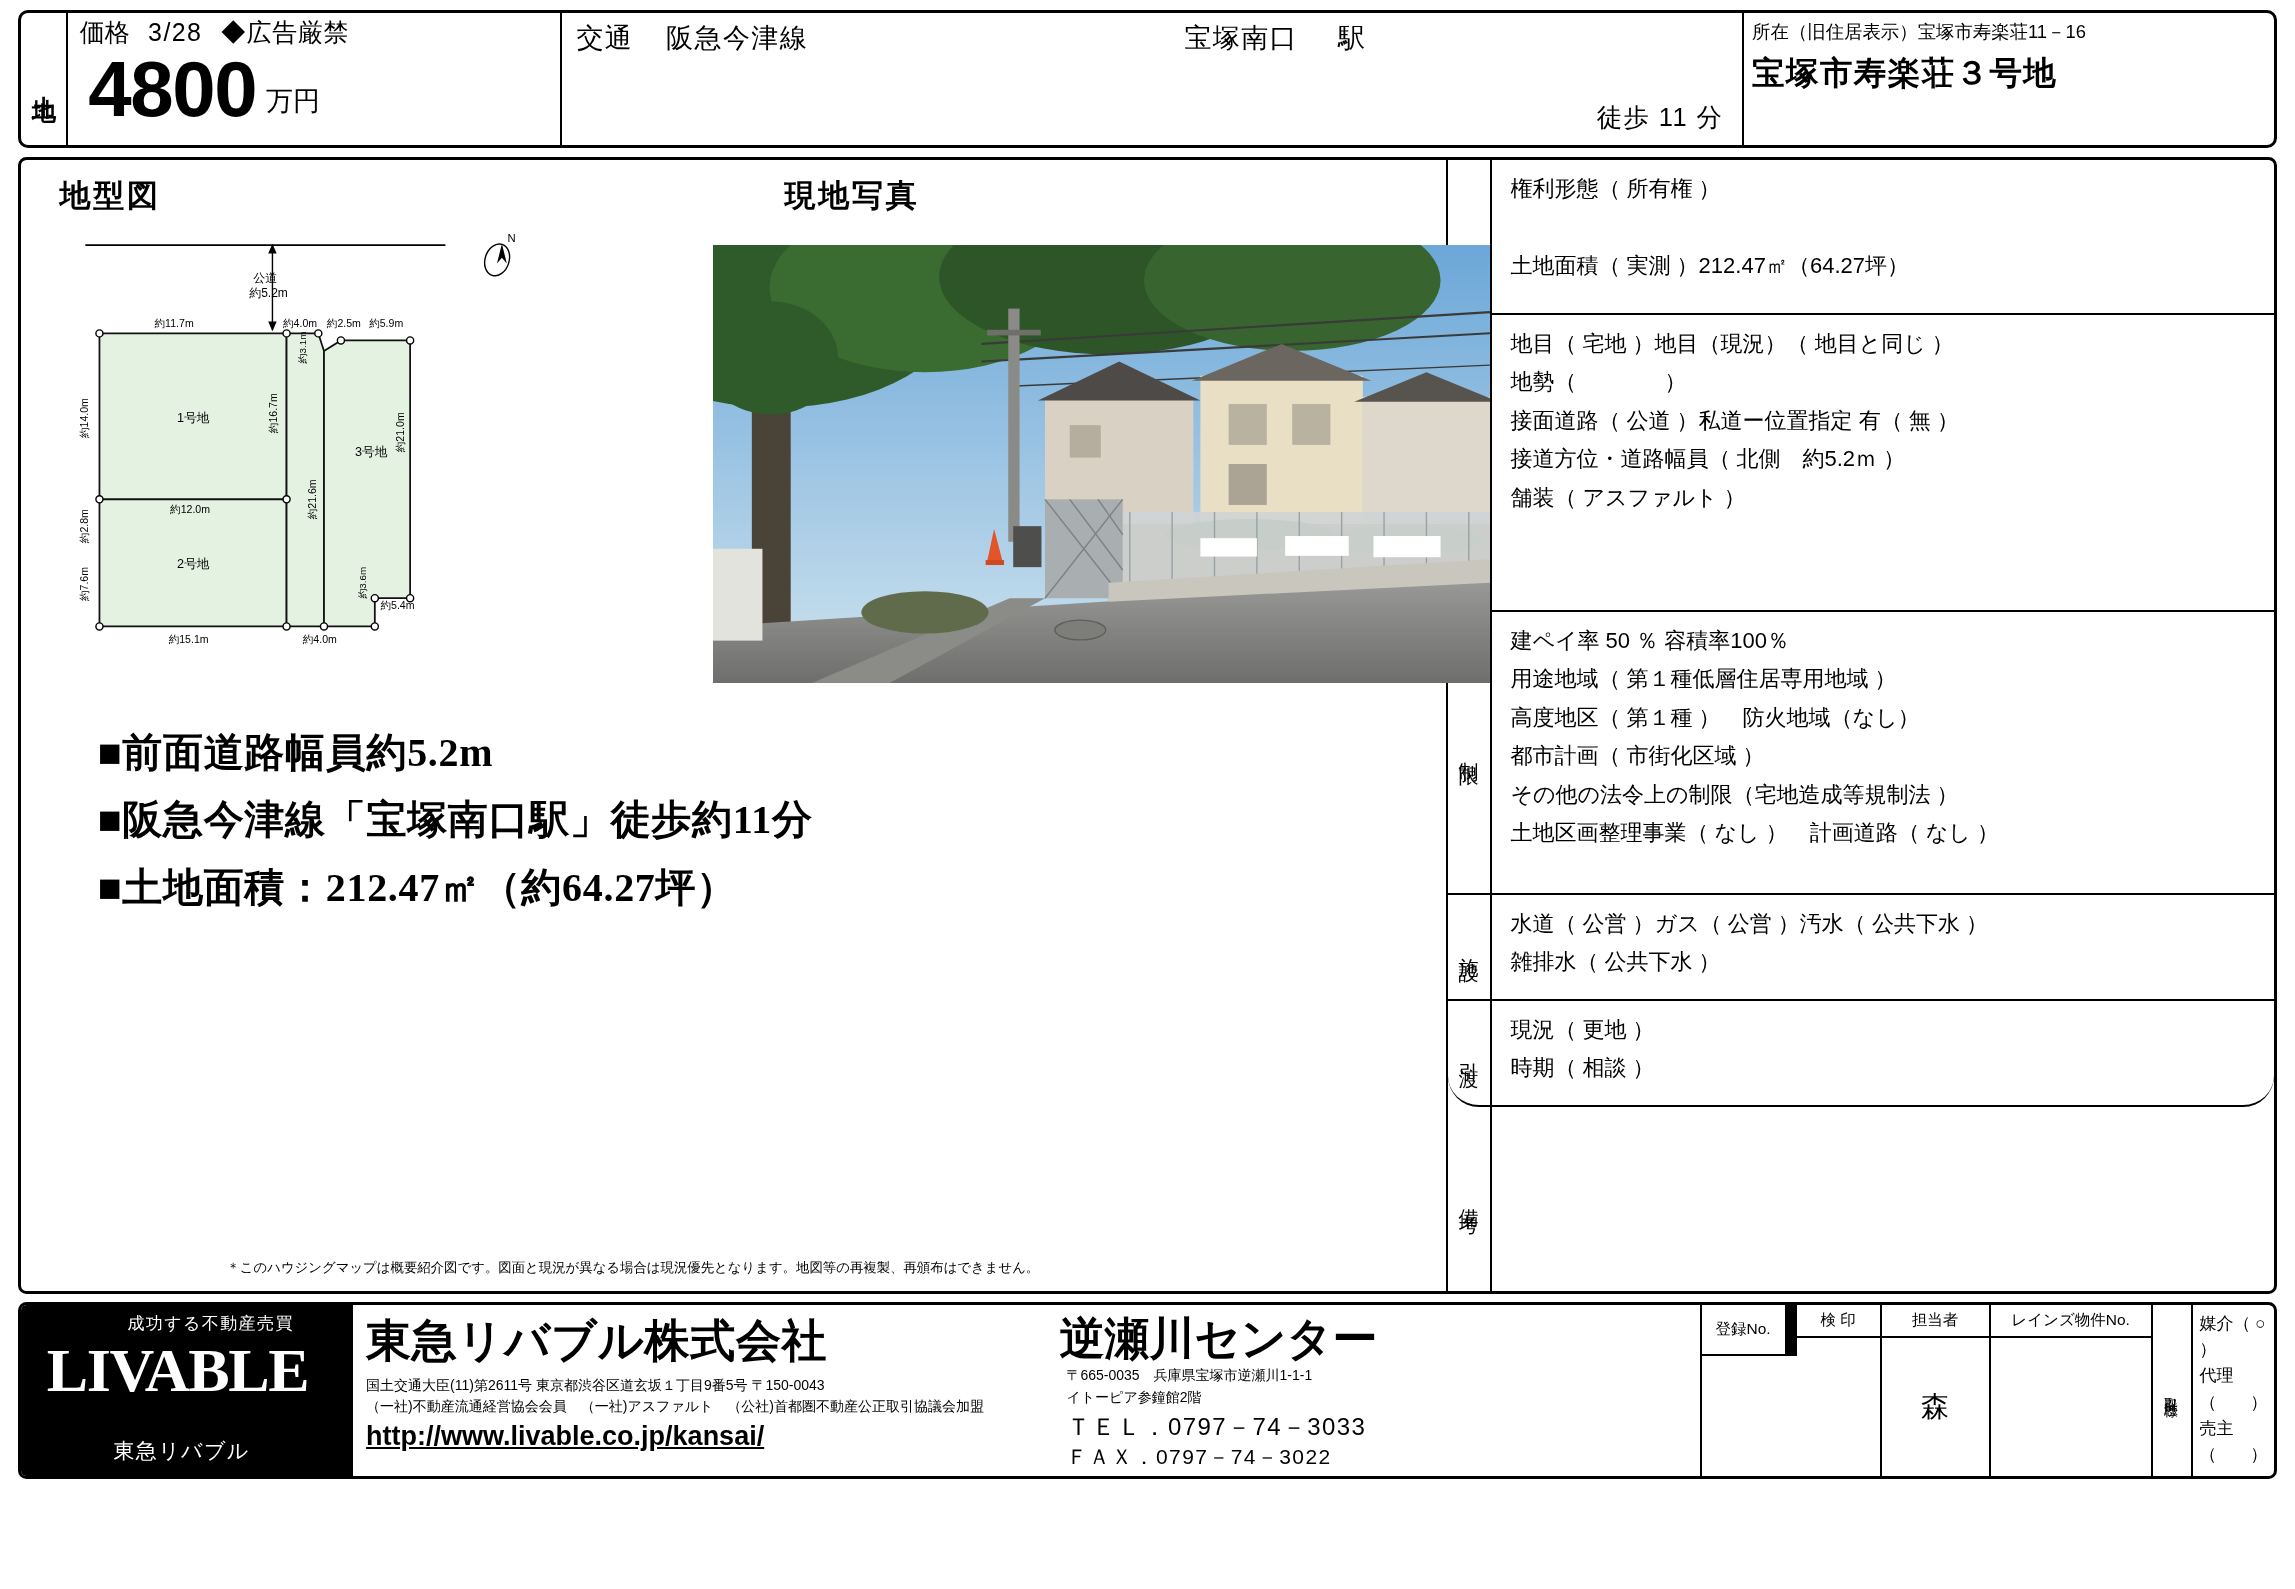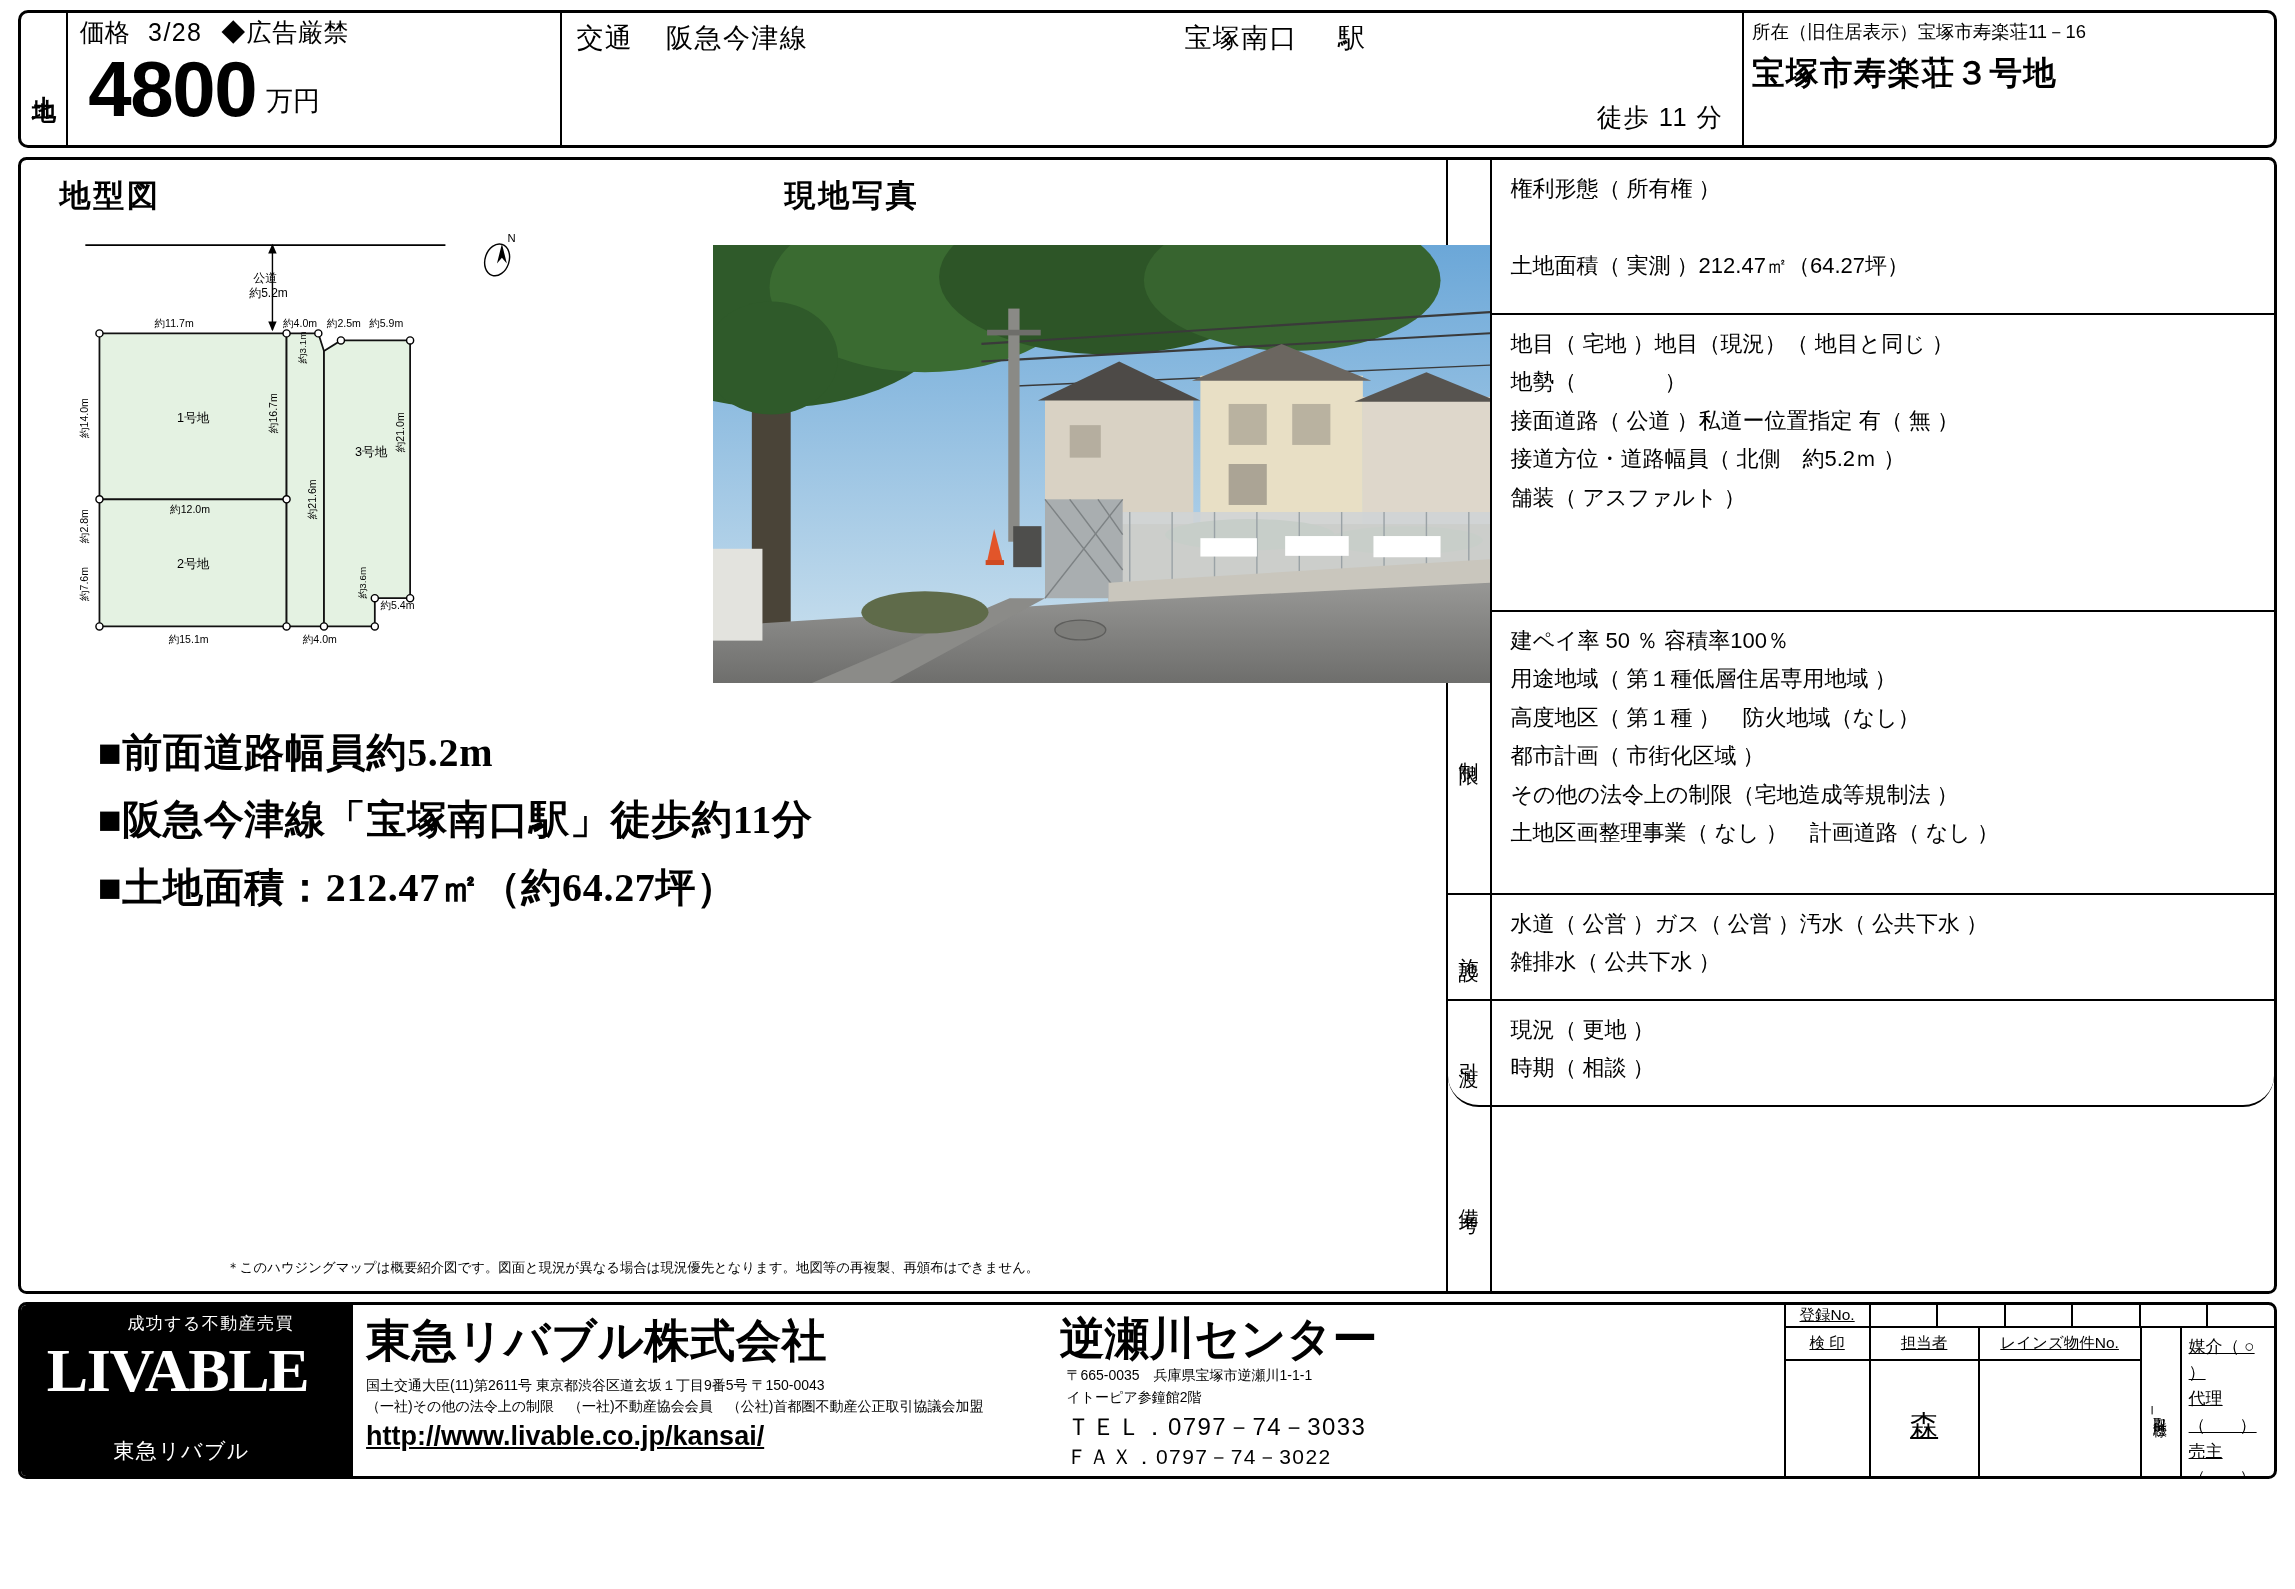--- a/index.html
+++ b/index.html
@@ -129,21 +129,21 @@
   .f-logo .jp { position: absolute; bottom: 11.3px; left: 92px; font-size: 21px; letter-spacing: 1.4px;}
   .f-mid { flex: 1; padding: 5.7px 0 0 12.7px; position: relative;}
   .f-mid .co { font-size: 45px; font-weight: bold; letter-spacing: 0.7px; }
   .f-mid .legal { font-size: 14px; line-height: 1.5; padding-top: 4.2px;}
   .f-mid .url { font-size: 27px; font-weight: bold; padding-top: 4.2px; text-decoration: underline;}
   .f-mid .center { position: absolute; left: 706px; top: 4.2px; font-size: 45px; font-weight: bold;}
   .f-mid .addr2 { position: absolute; left: 713px; top: 59px; font-size: 14px; line-height: 1.6;}
   .f-mid .tel { position: absolute; left: 713px; top: 106px; font-size: 24px; letter-spacing: 1.4px;}
   .f-mid .fax { position: absolute; left: 713px; top: 138px; font-size: 21px; letter-spacing: 1.4px;}
 
-  .f-right { width: 490px; border-left: 2.8px solid #000; display: flex; flex-direction: column; text-decoration: underline;}
+  .f-right { width: 574px; border-left: 2.8px solid #000; display: flex; }
   .f-reg { height: 51px; display: flex; border-bottom: 2.1px solid #000;}
   .f-reg .lbl { width: 85px; font-size: 15.5px; display:flex; align-items:center; justify-content:center; border-right: 2.1px solid #000;}
   .f-reg .cell { flex:1; border-right: 2.1px solid #000;}
   .f-reg .cell:last-child { border-right: none;}
   .f-bot { flex: 1; display: flex; }
   .f-bot .col { border-right: 2.1px solid #000; display: flex; flex-direction: column;}
   .f-bot .col:last-child { border-right: none; }
   .f-bot .ch { height: 32.5px; border-bottom: 2.1px solid #000; font-size: 15.5px; display:flex;align-items:center;justify-content:center;}
   .f-bot .cb { flex:1; display:flex;align-items:center;justify-content:center; font-size: 28px;}
   .c-kenin { width: 85px;}
@@ -433,21 +433,21 @@
     <div class="f-logo">
       <div class="seiko">成功する不動産売買</div>
       <div class="lv">LIVABLE</div>
       <div class="jp">東急リバブル</div>
     </div>
 
     <div class="f-mid">
       <div class="co">東急リバブル株式会社</div>
       <div class="legal">
         <div>国土交通大臣(11)第2611号  東京都渋谷区道玄坂１丁目9番5号  〒150-0043</div>
-        <div>（一社)その他の法令上の制限　（一社)不動産協会会員　（公社)首都圏不動産公正取引協議会加盟</div>
+        <div>（一社)不動産流通経営協会会員　（一社)アスファルト　（公社)首都圏不動産公正取引協議会加盟</div>
       </div>
       <div class="url">http://www.livable.co.jp/kansai/</div>
 
       <div class="center">逆瀬川センター</div>
       <div class="addr2">
         <div>〒665-0035　兵庫県宝塚市逆瀬川1-1-1</div>
         <div>イトーピア参鐘館2階</div>
       </div>
       <div class="tel">ＴＥＬ．0797－74－3033</div>
       <div class="fax">ＦＡＸ．0797－74－3022</div>

